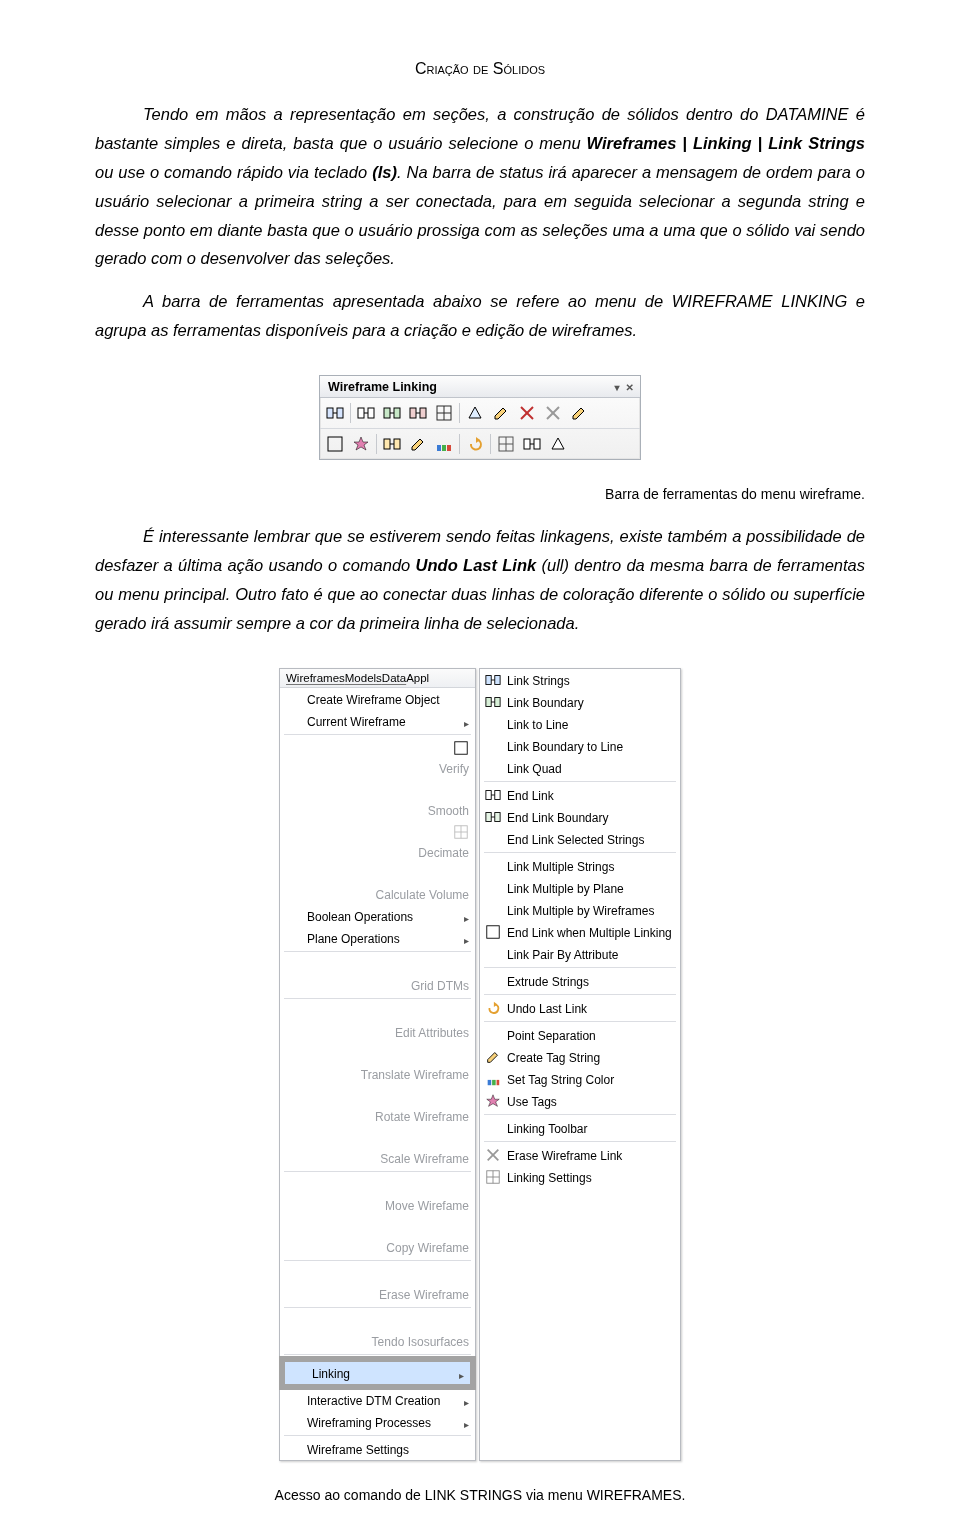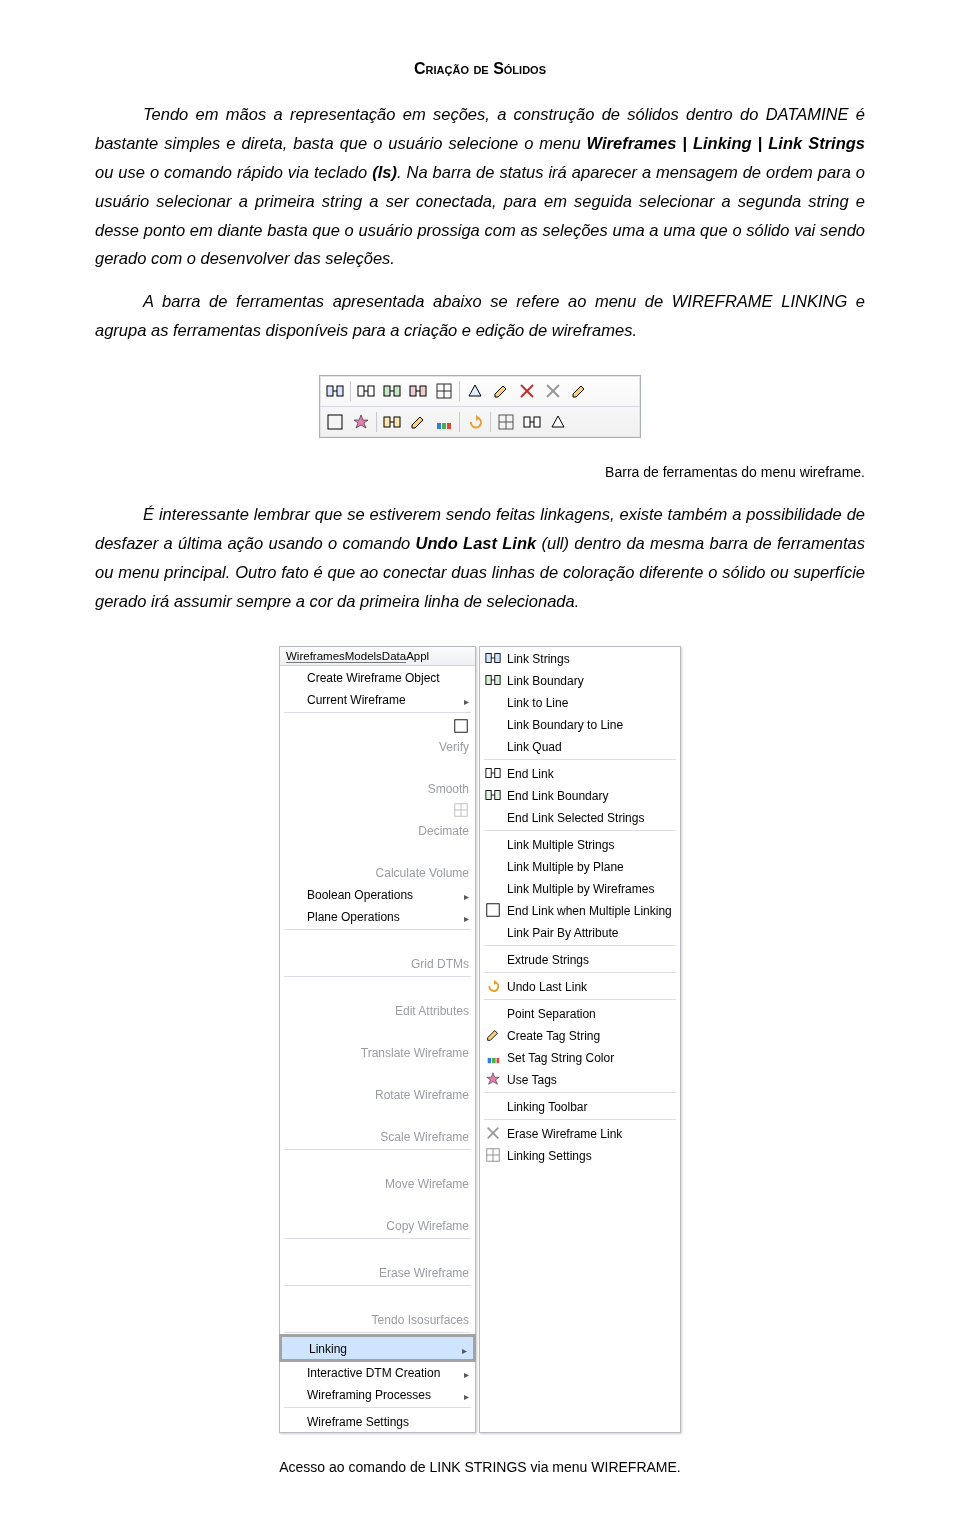--- a/index.html
+++ b/index.html
@@ -1,20 +1,20 @@
 <!DOCTYPE html>
 <html><head>
 <meta charset="utf-8">
 <style>
   body{
     margin:0; background:#fff; font-family:Arial, Helvetica, sans-serif;
     color:#000; width:960px;
   }
   .page{ padding:60px 95px 40px 95px; }
-  .heading{ text-align:center; font-size:16px; font-weight:bold; font-variant:small-caps; margin-bottom:22px; }
+  .heading{ text-align:center; font-size:16px; font-weight:normal; font-variant:small-caps; margin-bottom:22px; }
   p{ font-size:16.5px; line-height:1.75; margin:0 0 14px 0; text-align:justify;font-style:italic; }
   p.indent{ text-indent:48px; }
   b{ font-weight:bold; }
   .toolbar-wrap{ display:flex; justify-content:center; margin:30px 0 26px 0; }
   .toolbar{ width:320px; border:1px solid #aab0b8; background:linear-gradient(#fefefe,#f0f0f0); box-shadow:0 0 0 1px #e4e4e4 inset; }
   .toolbar-title{ display:flex; align-items:center; justify-content:space-between; font-size:12.5px; font-weight:bold; padding:4px 6px 3px 8px; background:linear-gradient(#fdfdfd,#e8eaee); border-bottom:1px solid #c0c4cb; }
   .toolbar-title .ctl{ display:flex; gap:6px; font-size:10px; color:#555; }
   .toolbar-row{ display:flex; gap:0; padding:3px 2px; border-bottom:1px solid #d6d9de; }
   .toolbar-row:last-child{ border-bottom:none; }
   .tb-btn{ width:26px; height:24px; display:flex; align-items:center; justify-content:center; position:relative; }
@@ -25,41 +25,48 @@
   .menu-wrap{ display:flex; justify-content:center; margin:30px 0 26px 0; }
   .menus{ display:flex; font-size:12px; }
   .menu-pane{ background:#fff; border:1px solid #b8bbc1; box-shadow:1px 1px 2px rgba(0,0,0,.2); }
   .menu-left{ width:195px; margin-right:3px; }
   .menu-right{ width:200px; }
   .menubar{ display:flex; padding:3px 6px; border-bottom:1px solid #d3d6db; background:linear-gradient(#fbfbfb,#eef0f3); }
   .menubar span{ font-size:11.5px; text-decoration:underline; text-decoration-color:#777; text-underline-offset:2px; }
   .menubar span.noul{ text-decoration:none; }
   .mi{ display:flex; align-items:flex-end; justify-content:space-between; padding:3px 6px 3px 5px; gap:6px; }
   .mi.disabled{ color:#9a9da2;flex-direction:column; }
-  .mi.selected{ background:#cfe4ff; border:3px solid #a3a3a3; margin:-1px; }
+  .mi.selected{ background:#cfe4ff; border:6px solid #a3a3a3; margin:-1px; }
   .menu-sep{ height:1px; background:#dbdde2; margin:2px 4px; }
   .mi .label{ flex:1; white-space:nowrap; }
   .mi .ico{ width:16px; height:16px; display:inline-flex; align-items:center; justify-content:center; }
   .mi .sm{ font-size:10px; color:#555; }
   .final-caption{ text-align:center; font-size:14px; margin-top:4px; }
 </style>
 </head>
 <body>
 
 <div class="page">
   <div class="heading">Criação de Sólidos</div>
 
   <p class="indent">
     <span>Tendo em mãos a representação em seções, a construção de sólidos dentro do DATAMINE é bastante simples e direta, basta que o usuário selecione o menu </span><b>Wireframes | Linking | Link Strings</b><span> ou use o comando rápido via teclado </span><b>(ls)</b><span>. Na barra de status irá aparecer a mensagem de ordem para o usuário selecionar a primeira string a ser conectada, para em seguida selecionar a segunda string e desse ponto em diante basta que o usuário prossiga com as seleções uma a uma que o sólido vai sendo gerado com o desenvolver das seleções.</span>
   </p>
 
   <p class="indent">A barra de ferramentas apresentada abaixo se refere ao menu de WIREFRAME LINKING e agrupa as ferramentas disponíveis para a criação e edição de wireframes.</p>
 
   <div class="toolbar-wrap">
     <div class="toolbar">
+      <div class="toolbar-title">
+        <span>Wireframe Linking</span>
+        <span class="ctl">
+          <span>▾</span>
+          <span>✕</span>
+        </span>
+      </div>
       <div class="toolbar-row" id="tb-row1">
           <span class="tb-btn">
             <svg viewBox="0 0 18 18">
               <rect x="1" y="4" width="6" height="10" fill="#d7e6ff" stroke="#000"></rect>
               <rect x="11" y="4" width="6" height="10" fill="#d7e6ff" stroke="#000"></rect>
               <line x1="7" y1="9" x2="11" y2="9" stroke="#000"></line>
             </svg>
           </span>
           <span class="tb-sep"></span>
           <span class="tb-btn">
@@ -460,14 +467,14 @@
                   <line x1="9" y1="2" x2="9" y2="16" stroke="#888"></line>
                 </svg>
               </span>
               <span class="label">Linking Settings</span>
             </div>
           </div>
       </div>
     </div>
   </div>
 
-  <div class="final-caption">Acesso ao comando de LINK STRINGS via menu WIREFRAME.</div>
+  <div class="final-caption">Acesso ao comando de LINK STRINGS via menu WIREFRAMES.</div>
 </div>
 
 </body></html>

